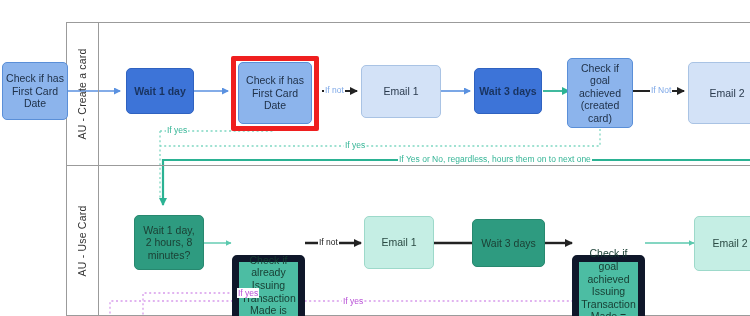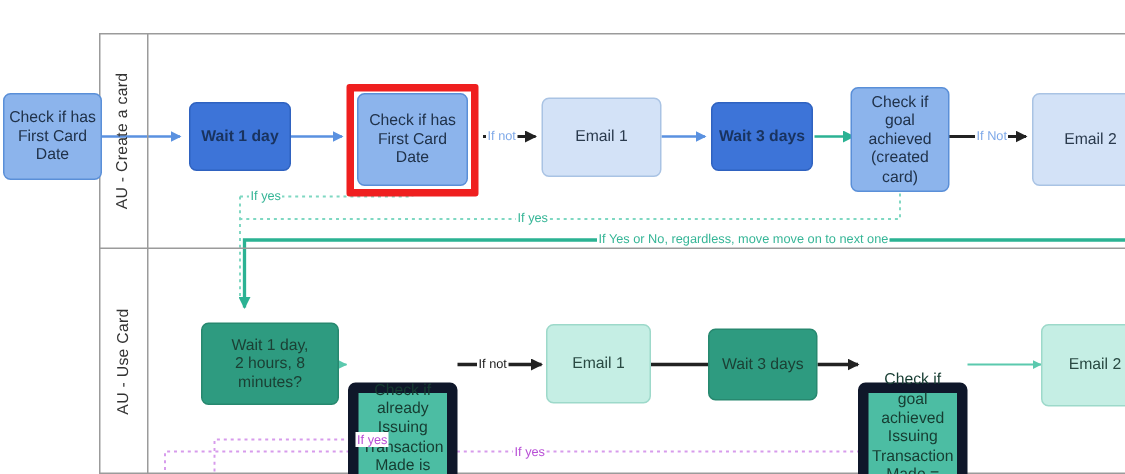--- a/index.html
+++ b/index.html
@@ -189,21 +189,21 @@
 
   <div class="node n-blue-dark" style="left:474px;top:68px;width:68px;height:46px;">Wait 3 days</div>
 
   <div class="node n-blue-mid" style="left:567px;top:58px;width:66px;height:70px;">Check if goal
 achieved
 (created
 card)</div>
 
   <div class="node n-blue-light" style="left:688px;top:62px;width:78px;height:62px;">Email 2</div>
 
-  <div class="node n-teal-dark" style="left:134px;top:215px;width:92px;height:55px;">Wait 1 day,
+  <div class="node n-teal-dark" style="left:134px;top:215px;width:70px;height:55px;">Wait 1 day,
 2 hours, 8
 minutes?</div>
 
   <div class="node n-teal-mid" style="left:232px;top:208px;width:73px;height:73px;">Check if
 already
 Issuing
 Transaction
 Made is Yes</div>
 
   <div class="node n-teal-light" style="left:364px;top:216px;width:70px;height:53px;">Email 1</div>
@@ -219,21 +219,21 @@
   <div class="node n-teal-light" style="left:694px;top:216px;width:72px;height:55px;">Email 2</div>
 
   <div class="elabel lb-blue" style="left:324px;top:85px;">If not</div>
 
   <div class="elabel lb-blue" style="left:650px;top:85px;">If Not</div>
 
   <div class="elabel lb-teal" style="left:166px;top:125px;">If yes</div>
 
   <div class="elabel lb-teal" style="left:344px;top:140px;">If yes</div>
 
-  <div class="elabel lb-teal" style="left:398px;top:154px;">If Yes or No, regardless, move move on to next one</div>
+  <div class="elabel lb-teal" style="left:398px;top:154px;">If Yes or No, regardless, hours them on to next one</div>
 
   <div class="elabel" style="left:318px;top:237px;color:#1b1b1b;">If not</div>
 
   <div class="elabel lb-purple" style="left:237px;top:288px;">If yes</div>
 
   <div class="elabel lb-purple" style="left:342px;top:296px;">If yes</div>
 
 </div>
 
 </body></html>

